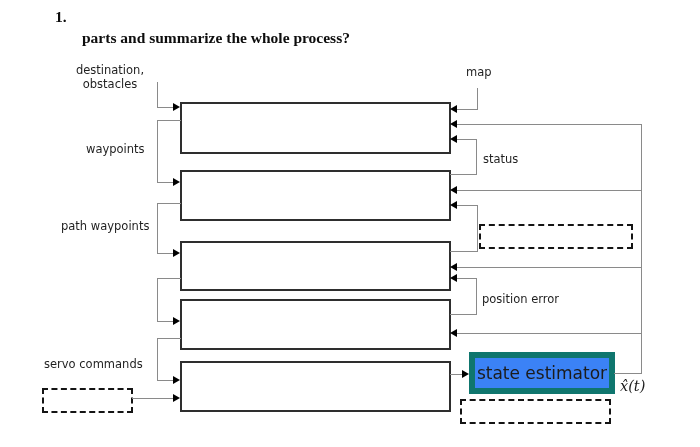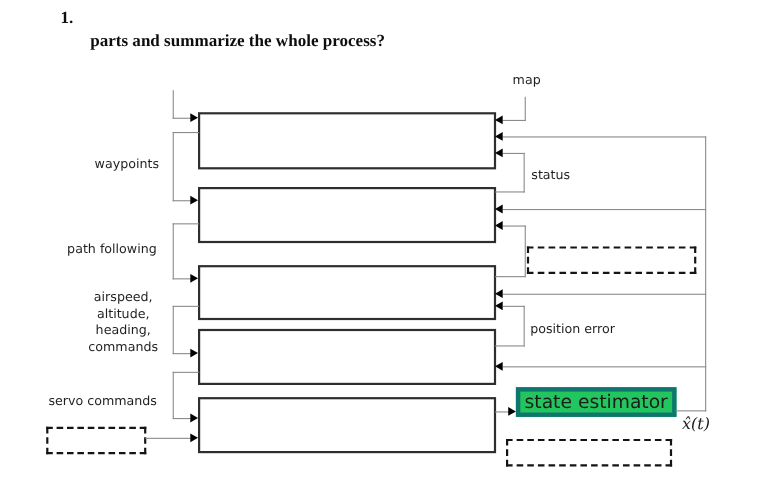--- a/index.html
+++ b/index.html
@@ -15,40 +15,38 @@
   
   .bx{position:absolute;box-sizing:border-box;border:2px solid #2e2e2e;background:#fff;}
   .dash{position:absolute;box-sizing:border-box;border:2px dashed #141414;background:#fff;}
   .ln{position:absolute;background:#8a8a8a;}
   .ar,.al{position:absolute;width:0;height:0;border-top:4px solid transparent;
         border-bottom:4px solid transparent;}
   .ar{border-left:7px solid #000;}
   .al{border-right:7px solid #000;}
   .lb{position:absolute;font-size:11.5px;color:#1f1f1f;white-space:pre-line;line-height:14px;}
   .lbc{text-align:center;}
-  .se{position:absolute;left:469px;top:352px;width:146px;height:27px;box-sizing:border-box;
-      background:#22c55e;border:4px solid #0f766e;display:flex;align-items:center;
+  .se{position:absolute;left:469px;top:352px;width:146px;height:42px;box-sizing:border-box;
+      background:#3b82f6;border:6px solid #0f766e;display:flex;align-items:center;
       justify-content:center;font-size:17px;color:#1c1c1c;}
   .xhat{position:absolute;left:620px;top:378px;font-family:"DejaVu Serif",serif;
       font-style:italic;font-size:14.5px;color:#1c1c1c;}
 </style>
 </head>
 <body>
 
 <div class="page">
 
   <div class="qnum">1.</div>
   <div class="qline2">parts and summarize the whole process?</div>
 
+  <div class="lb lbc" style="left:68px;top:63px;width:84px;">destination,
+obstacles</div>
   <div class="lb" style="left:86px;top:142px;">waypoints</div>
-  <div class="lb" style="left:61px;top:219px;">path following</div>
-  <div class="lb lbc" style="left:70px;top:263px;width:84px;line-height:15px;">airspeed,
-altitude,
-heading,
-commands</div>
+  <div class="lb" style="left:61px;top:219px;">path waypoints</div>
   <div class="lb" style="left:44px;top:357px;">servo commands</div>
 
   <div class="lb" style="left:466px;top:65px;">map</div>
   <div class="lb" style="left:483px;top:152px;">status</div>
   <div class="lb" style="left:482px;top:292px;">position error</div>
 
   <div class="bx" style="left:180px;top:102px;width:271px;height:52px;"></div>
   <div class="bx" style="left:180px;top:170px;width:271px;height:51px;"></div>
   <div class="bx" style="left:180px;top:241px;width:271px;height:50px;"></div>
   <div class="bx" style="left:180px;top:299px;width:271px;height:51px;"></div>

